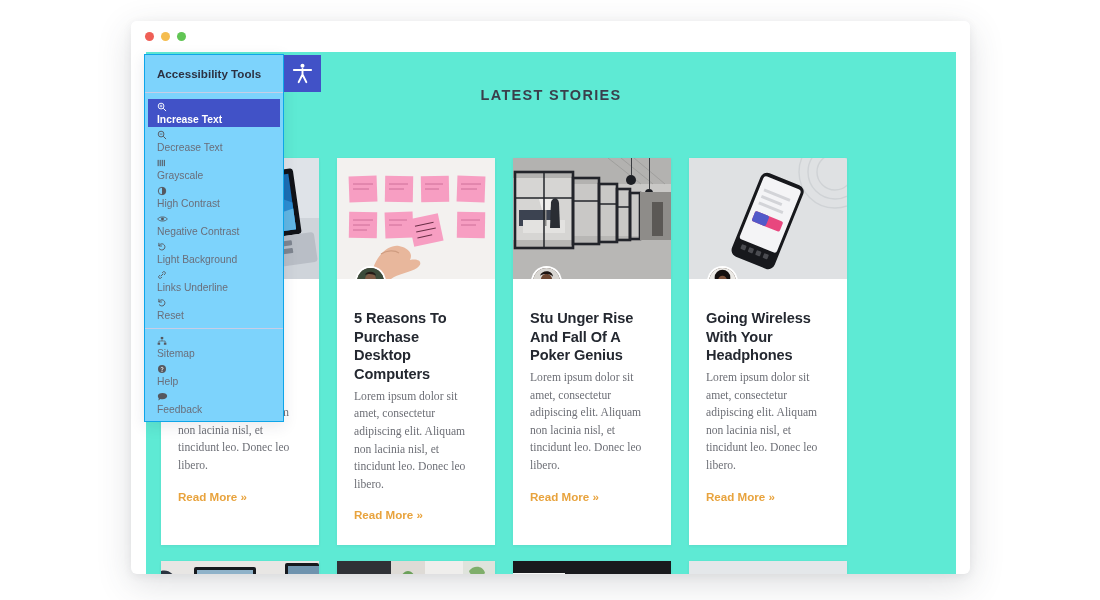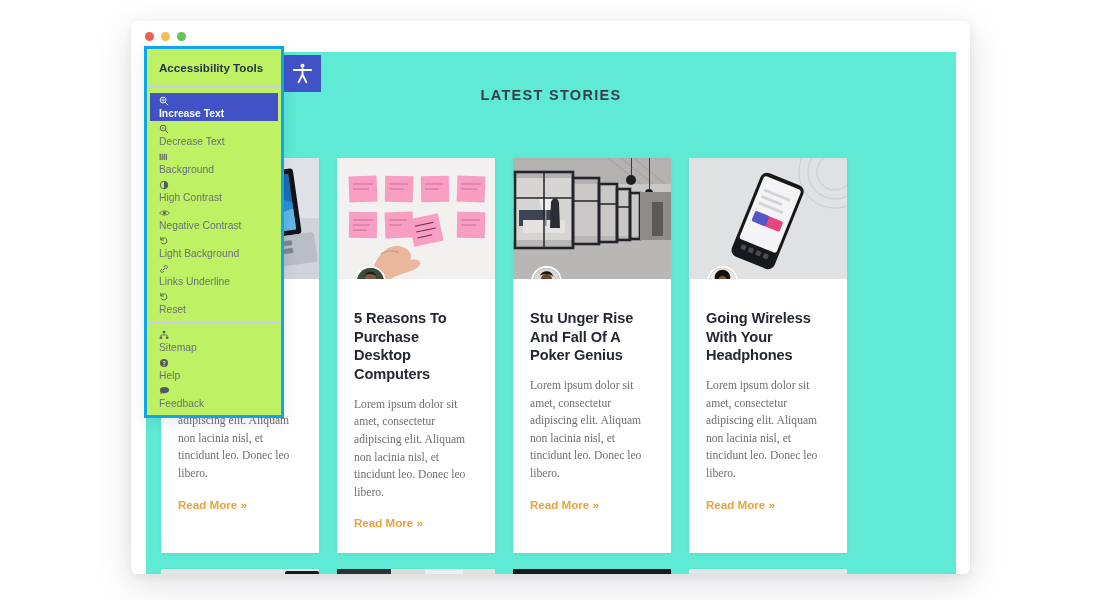--- a/index.html
+++ b/index.html
@@ -84,45 +84,45 @@
     background: #4a3b33;
   }
   .avatar svg { width: 100%; height: 100%; display: block; }
   .card-body { padding: 30px 17px 22px 17px; }
   .card-title {
     font-size: 14.6px;
     font-weight: bold;
     line-height: 1.28;
     color: #242830;
     letter-spacing: -0.1px;
-    margin-bottom: 12px;
+    margin-bottom: 4px;
   }
   .card-text {
     font-family: "Liberation Serif", serif;
     font-size: 11.6px;
     line-height: 1.52;
     color: #6d6f76;
     margin-bottom: 12px;
   }
   .read-more {
     font-size: 11.6px;
     font-weight: bold;
     color: #e8a33d;
     text-decoration: none;
     display: inline-block;
   }
   .card-bottom { padding: 0; }
 
   
   .a11y-panel {
     position: absolute;
-    left: 144px; top: 46px;
+    left: 144px; top: 54px;
     width: 140px;
-    background: #bef264;
-    border: 3px solid #0ea5e9;
+    background: #7dd3fc;
+    border: 1px solid #0ea5e9;
     z-index: 40;
     box-shadow: 0 4px 14px rgba(40,44,70,0.10);
   }
   .a11y-header {
     height: 38px;
     display: flex; align-items: center;
     padding-left: 12px;
     font-size: 11.6px;
     font-weight: bold;
     color: #2c3142;
@@ -560,21 +560,21 @@
 
     <div class="a11y-item">
       <span class="a11y-icon">
         <svg width="10" height="10" viewBox="0 0 16 16">
             <rect x="1" y="3" width="1.7" height="10" fill="currentColor"></rect>
             <rect x="4.3" y="3" width="1.7" height="10" fill="currentColor"></rect>
             <rect x="7.6" y="3" width="1.7" height="10" fill="currentColor"></rect>
             <rect x="10.9" y="3" width="1.7" height="10" fill="currentColor"></rect>
           </svg>
       </span>
-      <span class="a11y-label">Background</span>
+      <span class="a11y-label">Grayscale</span>
     </div>
 
     <div class="a11y-item">
       <span class="a11y-icon">
         <svg width="10" height="10" viewBox="0 0 16 16">
             <circle cx="8" cy="8" r="6" fill="none" stroke="currentColor" stroke-width="1.5"></circle>
             <path d="M8 2 A6 6 0 0 1 8 14 Z" fill="currentColor"></path>
           </svg>
       </span>
       <span class="a11y-label">High Contrast</span>

